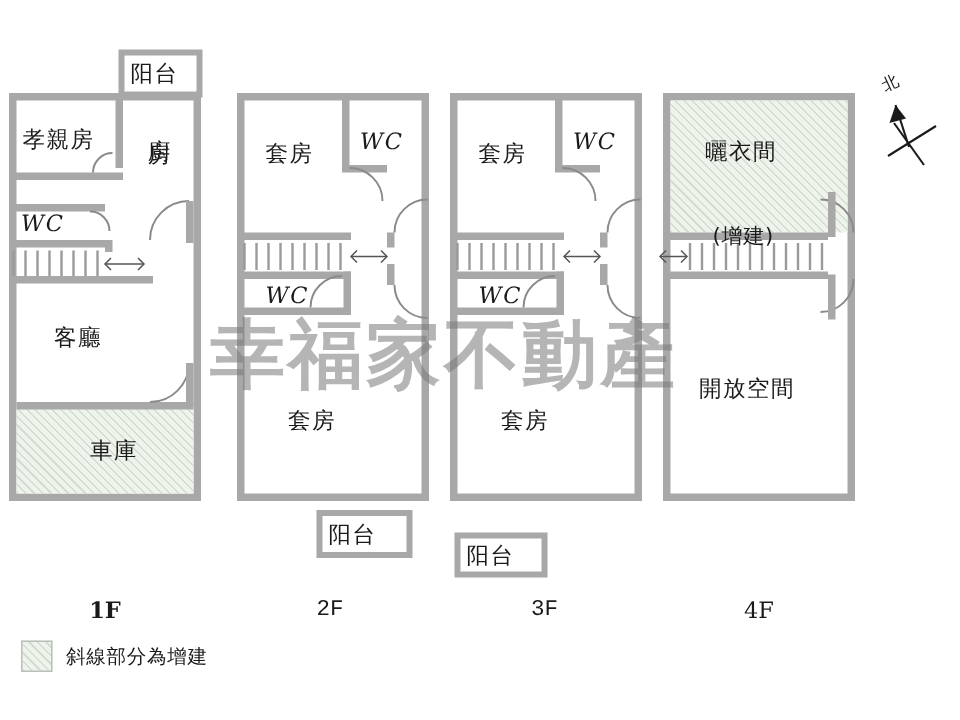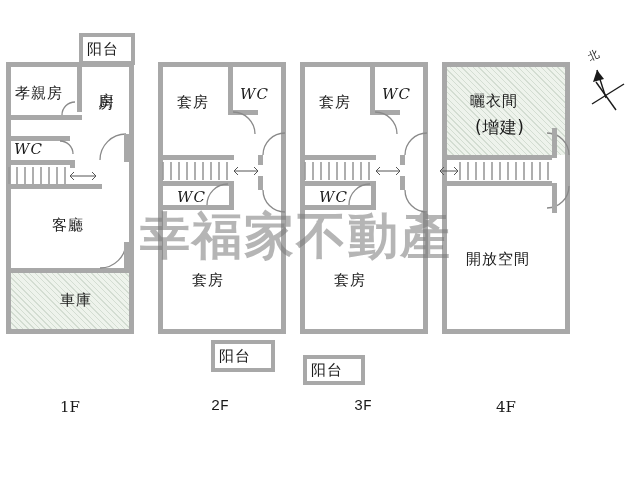--- a/index.html
+++ b/index.html
@@ -50,21 +50,21 @@
   }
   
   .lbl {
     position: absolute;
     color: #1a1a1a;
     white-space: nowrap;
     line-height: 1;
     font-family: "DejaVu Sans", "Liberation Sans", sans-serif;
   }
   .lbl.cn   { font-size: 15px; letter-spacing: 1px; }
-  .lbl.cn-s { font-size: 17px; letter-spacing: 0.5px; }
+  .lbl.cn-s { font-size: 14px; letter-spacing: 0.5px; margin-top: 32px; }
   .lbl.wc   { font-size: 15px; font-family: "DejaVu Serif", "Liberation Serif", serif; letter-spacing: 1px; font-style: italic; }
   .lbl.vert {
     writing-mode: vertical-rl;
     text-orientation: upright;
     letter-spacing: 2px;
   }
   .floor-lbl {
     position: absolute;
     font-size: 15px;
     font-family: "DejaVu Serif", "Liberation Serif", serif;
@@ -177,21 +177,21 @@
     </svg>
 
     <div class="wall" style="left:6px; top:184px; width:96px; height:5px;"></div>
 
     <div class="wall" style="left:70px; top:160px; width:5px; height:8px;"></div>
     <div class="wall" style="left:124px; top:134px; width:5px; height:28px;"></div>
     <div class="wall" style="left:124px; top:242px; width:5px; height:28px;"></div>
 
     <span class="lbl cn" style="left:15px; top:86px;">孝親房</span>
     <span class="lbl cn vert" style="left:98px; top:80px;">廚房</span>
-    <span class="lbl cn" style="left:52px; top:218px;">客廳</span>
+    <span class="lbl cn" style="left:36px; top:218px;">客廳</span>
   </div>
 
   <div class="layer">
     <div class="blk" style="left:158px; top:62px; width:128px; height:272px;"></div>
 
     <div class="blk thin" style="left:211px; top:340px; width:64px; height:32px;"></div>
     <span class="lbl cn" style="left:219px; top:349px;">阳台</span>
 
     <div class="wall" style="left:228px; top:62px; width:5px; height:52px;"></div>
     <div class="wall" style="left:228px; top:110px; width:30px; height:5px;"></div>
@@ -318,25 +318,29 @@
     <div class="wall" style="left:552px; top:128px; width:5px; height:30px;"></div>
     <div class="wall" style="left:552px; top:183px; width:5px; height:30px;"></div>
 
     <span class="lbl cn" style="left:470px; top:94px;">曬衣間</span>
     <span class="lbl cn-s" style="left:475px; top:119px;">(增建)</span>
     <span class="lbl cn" style="left:466px; top:252px;">開放空間</span>
   </div>
 
   <div id="watermark">幸福家不動產</div>
 
-  <span class="floor-lbl" style="left:40px;  top:398px;">1F</span>
+  <span class="floor-lbl" style="left:40px;  top:398px;font-weight:bold;">1F</span>
   <span class="floor-lbl" style="left:190px; top:398px;font-family:Liberation Mono, monospace;">2F</span>
   <span class="floor-lbl" style="left:333px; top:398px;font-family:Liberation Mono, monospace;">3F</span>
   <span class="floor-lbl" style="left:476px; top:398px;">4F</span>
 
+  <div id="legend">
+    <div id="legend-swatch"></div>
+    <span id="legend-text">斜線部分為增建</span>
+  </div>
 
   <svg id="compass" width="44" height="70" viewBox="0 0 44 70">
     <g stroke="#1a1a1a" stroke-width="1.4" fill="none">
       <line x1="6" y1="56" x2="38" y2="36"></line>
       <line x1="10" y1="34" x2="30" y2="62"></line>
       <line x1="20" y1="50" x2="11" y2="22"></line>
     </g>
     <polygon points="11,22 7,34 18,31" fill="#1a1a1a"></polygon>
   </svg>
   <span id="compass-label">北</span>

